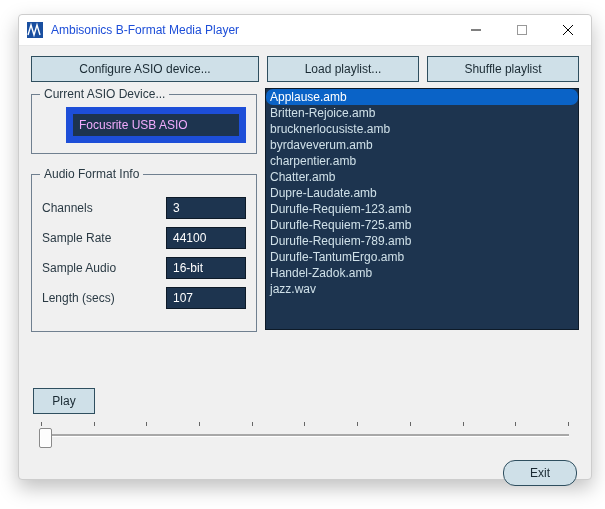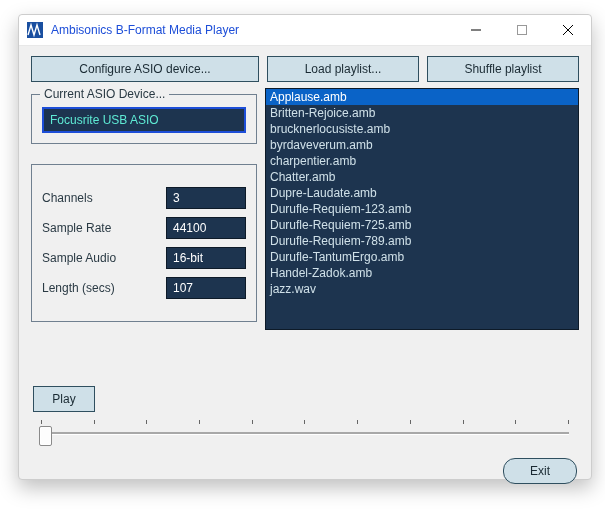--- a/index.html
+++ b/index.html
@@ -27,34 +27,34 @@
   .btn.wide{flex:1;}
   .cols{display:flex;gap:8px;}
   .leftcol{width:226px;display:flex;flex-direction:column;gap:6px;}
   .group{
     border:1px solid #708090;padding:8px 10px 10px 10px;position:relative;margin-top:6px;
   }
   .group .legend{
     position:absolute;top:-8px;left:8px;background:#f0f0f0;padding:0 4px;font-size:12px;color:#2a3a44;
   }
   .devbox{
-    background:#1d344f;color:#5eead4;border:2px solid #1d4ed8;padding:4px 6px;font-size:12px;margin-top:4px;
+    background:#1d344f;color:#f0abfc;border:7px solid #1d4ed8;padding:4px 6px;font-size:12px;margin-top:4px;margin-left:24px;
   }
   .fmtgroup{margin-top:14px;padding-top:14px;padding-bottom:14px;}
   .fmtrow{display:flex;align-items:center;margin:8px 0;}
   .fmtlabel{flex:1;color:#2a3a44;font-size:12px;}
   .fmtval{
     width:66px;background:#1d344f;color:#fff;border:1px solid #0d1a28;
     padding:3px 6px;font-size:12px;
   }
   .playlist{
     flex:1;background:#1d344f;border:1px solid #0d1a28;color:#cfe0e8;
     height:240px;overflow:auto;font-size:12px;
   }
-  .pl-item{padding:1px 4px;white-space:nowrap;}
+  .pl-item{padding:1px 4px;white-space:nowrap;border-radius:7px;}
   .pl-item.sel{background:#0a63c7;color:#fff;}
   .playarea{margin-top:8px;}
   .playbtn{width:60px;height:24px;margin-left:2px;margin-top:48px;}
   .slider-wrap{margin:8px 4px 0 4px;}
   .ticks{display:flex;justify-content:space-between;padding:0 6px;}
   .tick{width:1px;height:4px;background:#666;}
   .track{position:relative;height:18px;margin-top:0;}
   .rail{position:absolute;left:6px;right:6px;top:8px;height:2px;background:#a8a8a8;border-bottom:1px solid #fff;}
   .thumb{position:absolute;left:4px;top:2px;width:11px;height:18px;background:#fdfdfd;border:1px solid #8a8a8a;border-radius:2px;box-shadow:inset 0 0 0 1px #fff;}
   .footer{display:flex;justify-content:flex-end;margin-top:16px;padding-right:2px;}
@@ -102,20 +102,21 @@
       </div>
 
       <div class="cols">
         <div class="leftcol">
           <div class="group">
             <span class="legend">Current ASIO Device...</span>
             <div class="devbox">Focusrite USB ASIO</div>
           </div>
 
           <div class="group fmtgroup">
+            <span class="legend">Audio Format Info</span>
 
             <div class="fmtrow">
               <span class="fmtlabel">Channels</span>
               <span class="fmtval">3</span>
             </div>
             <div class="fmtrow">
               <span class="fmtlabel">Sample Rate</span>
               <span class="fmtval">44100</span>
             </div>
             <div class="fmtrow">

